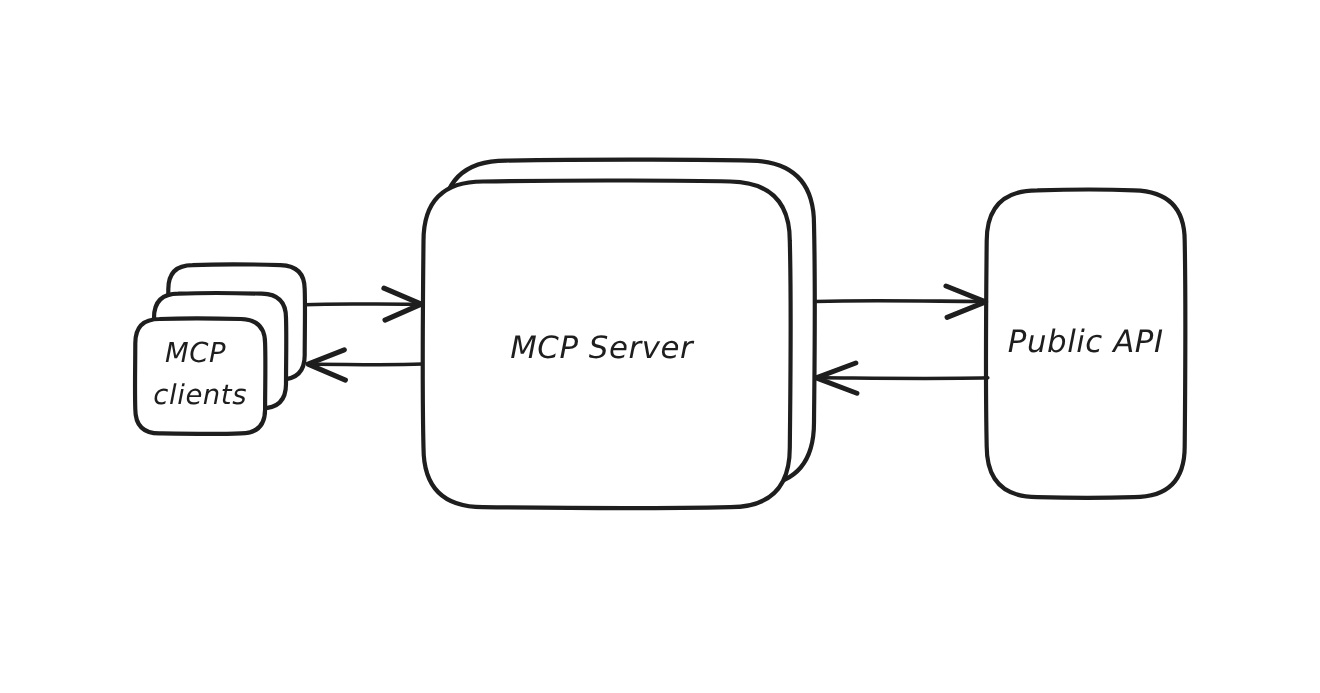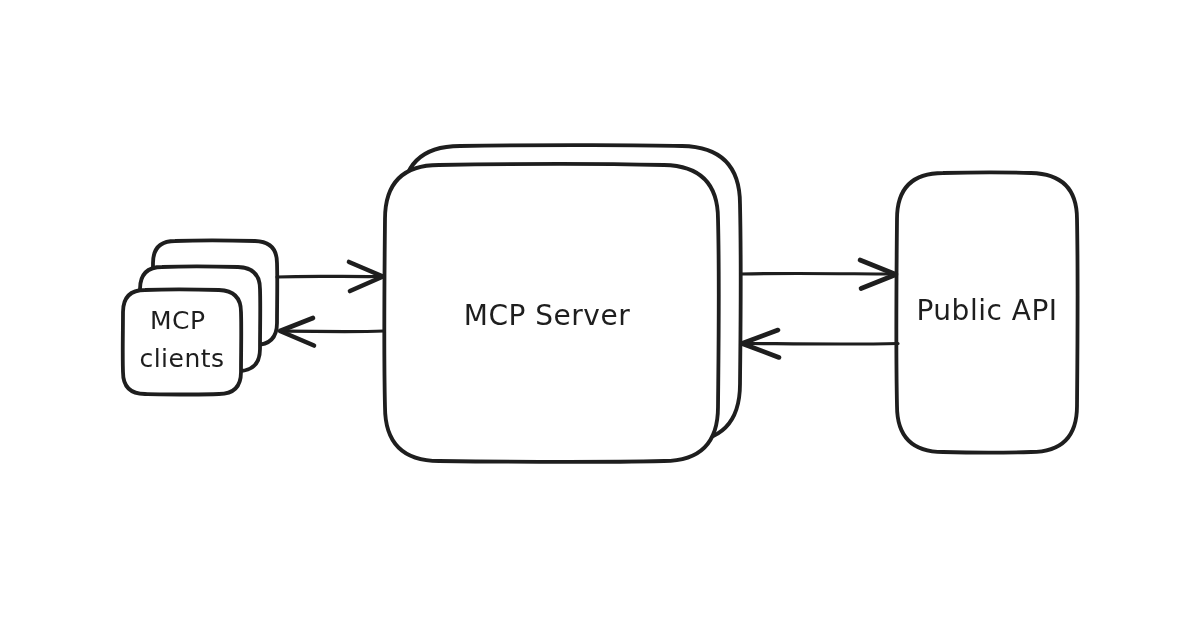--- a/index.html
+++ b/index.html
@@ -12,20 +12,21 @@
     height: 630px;
     background: var(--bg);
     overflow: hidden;
     font-family: "DejaVu Sans", sans-serif;
   }
   .canvas-wrap {
     position: relative;
     width: 1200px;
     height: 630px;
     background: var(--bg);
+    font-style: italic;
   }
   svg { display: block; }
   .node-label {
     fill: var(--ink);
     stroke: none;
     font-family: "DejaVu Sans", sans-serif;
     font-size: 28px;
     letter-spacing: 0.5px;
     text-anchor: middle;
   }

